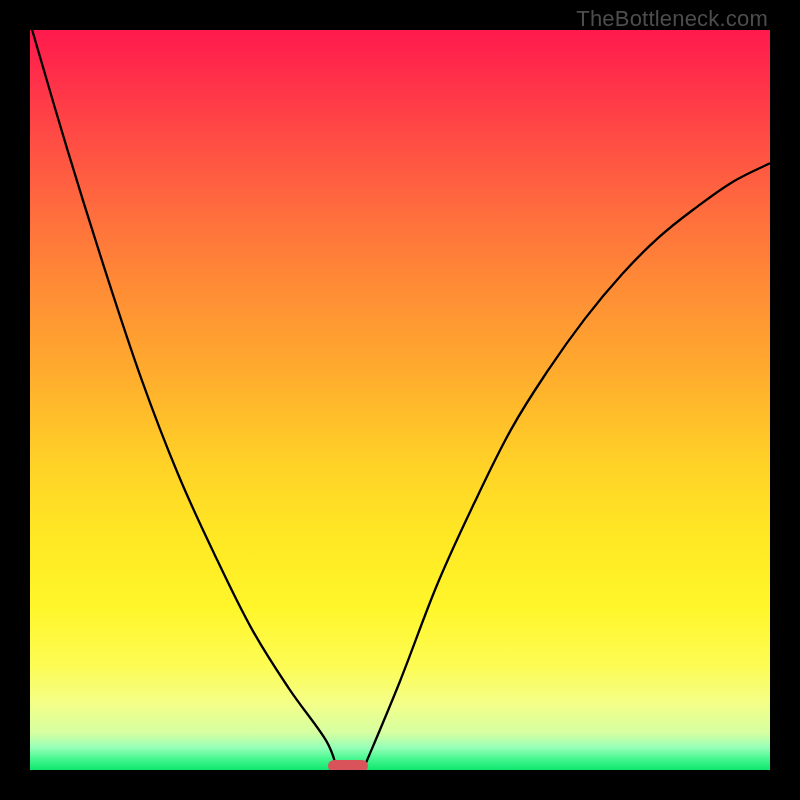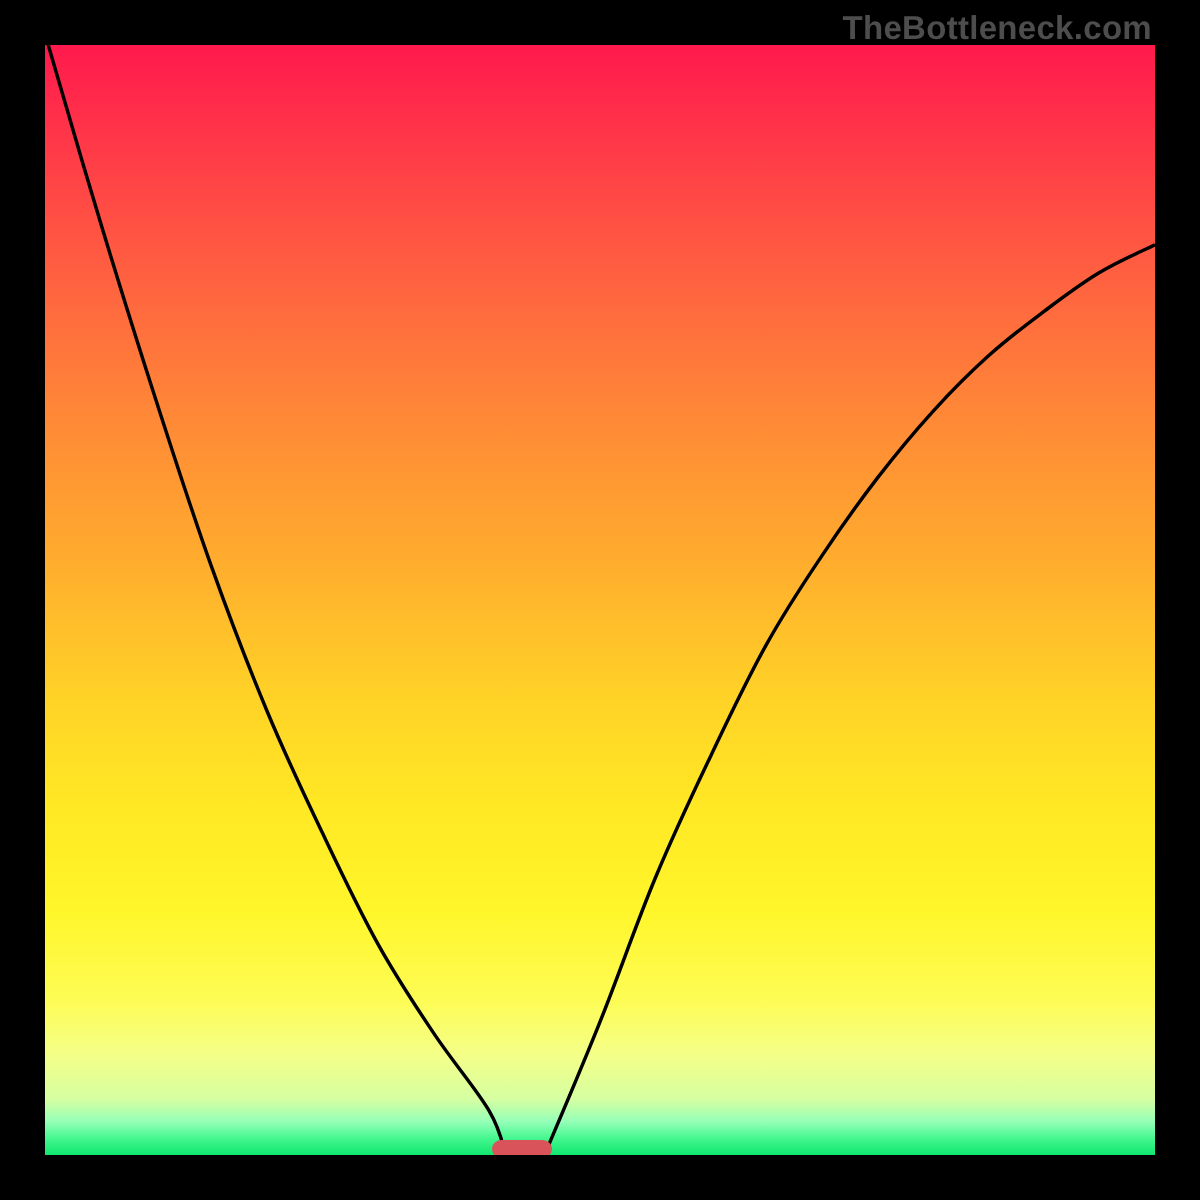--- a/index.html
+++ b/index.html
@@ -52,21 +52,21 @@
   .curve-svg {
     position: absolute;
     inset: 0;
   }
   .attribution {
     position: absolute;
     top: 6px;
     right: 32px;
     color: #4d4d4d;
     font-size: 22px;
-    font-weight: 700;
+    font-weight: 400;
     letter-spacing: 0.2px;
   }
   .red-marker {
     position: absolute;
     width: 40px;
     height: 12px;
     background: #d9545a;
     border-radius: 6px;
   }
 </style>

